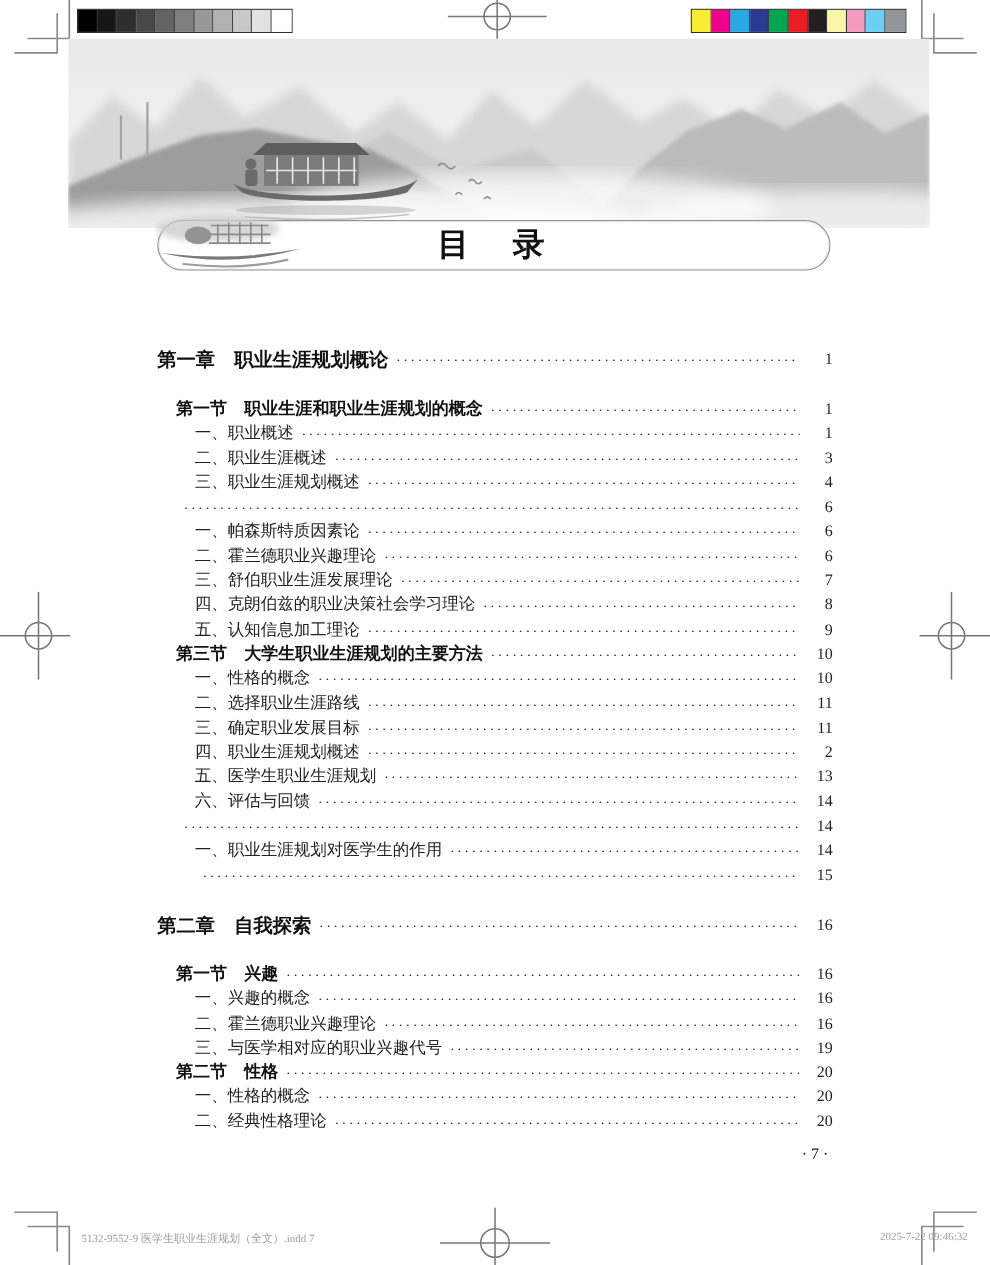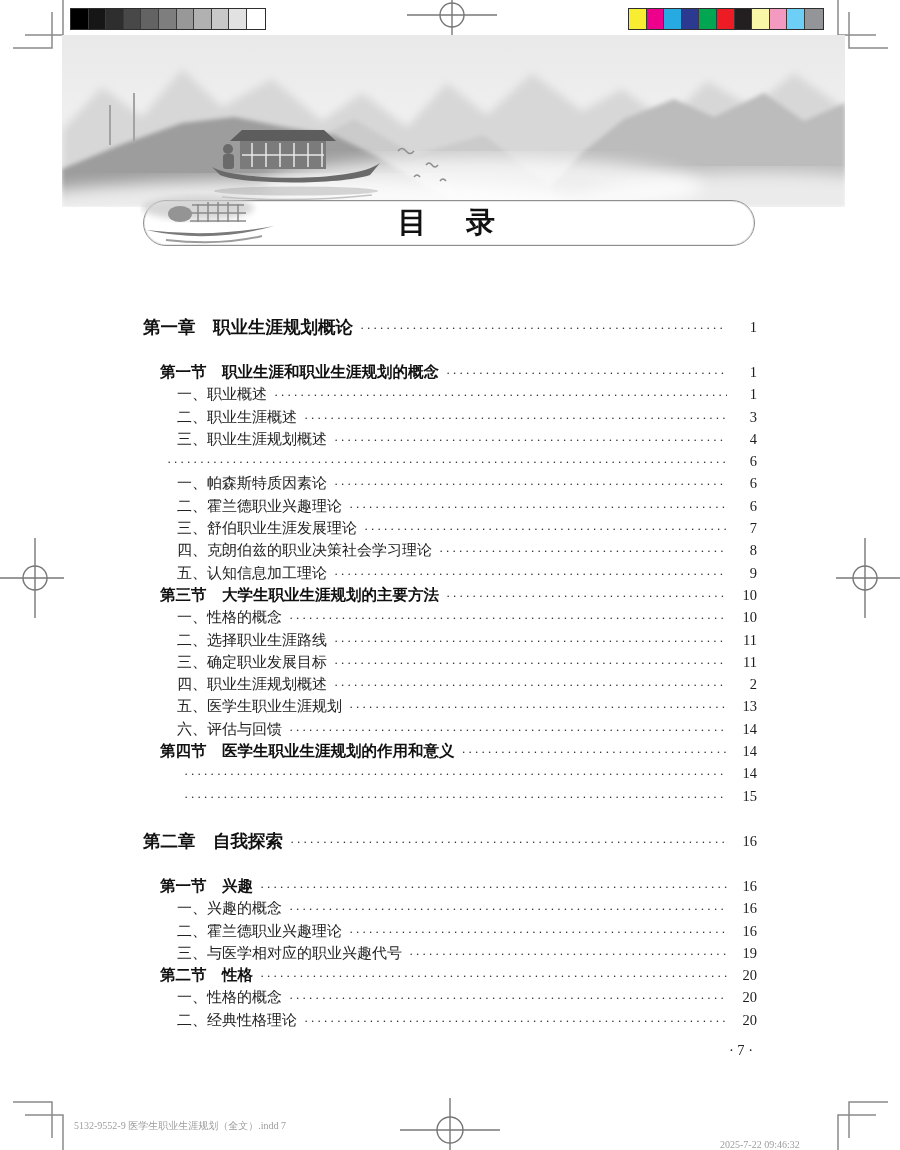--- a/index.html
+++ b/index.html
@@ -66,21 +66,21 @@
   }
   .toc-page {
     font-family:"Liberation Serif", serif; font-weight:normal;
     font-size:14.5px; color:#1c1c1c; min-width:28px; text-align:right; white-space:nowrap;
   }
 
   
   #folio { left:700px; top:1042px; width:82px; text-align:center; font-size:14.5px; color:#222; }
   .imprint { font-size:10px; color:#9d9d9d; font-family:"Liberation Serif", serif; white-space:nowrap; }
   #imprint-left { left:74px; top:1119px; }
-  #imprint-right { left:720px; top:1119px;margin-top:20px; }
+  #imprint-right { left:800px; top:1119px; }
 </style>
 </head>
 <body>
 
 <div id="grayscale-bar" class="cal-bar">
     <div class="swatch" style="background: rgb(0, 0, 0);"></div>
     <div class="swatch" style="background: rgb(22, 22, 22);"></div>
     <div class="swatch" style="background: rgb(46, 46, 46);"></div>
     <div class="swatch" style="background: rgb(72, 72, 72);"></div>
     <div class="swatch" style="background: rgb(99, 99, 99);"></div>
@@ -352,25 +352,25 @@
     <span class="toc-label">五、医学生职业生涯规划</span>
     <span class="toc-dots">········································································································································································································</span>
     <span class="toc-page">13</span>
   </div>
     <div class="toc-row lv-item">
     <span class="toc-label">六、评估与回馈</span>
     <span class="toc-dots">········································································································································································································</span>
     <span class="toc-page">14</span>
   </div>
     <div class="toc-row lv-section">
-    <span class="toc-label">第四节　医学生职业生涯规划的作用和意义</span>
     <span class="toc-dots">········································································································································································································</span>
     <span class="toc-page">14</span>
   </div>
     <div class="toc-row lv-item">
+    <span class="toc-label">一、职业生涯规划对医学生的作用</span>
     <span class="toc-dots">········································································································································································································</span>
     <span class="toc-page">14</span>
   </div>
     <div class="toc-row lv-item">
     <span class="toc-dots">········································································································································································································</span>
     <span class="toc-page">15</span>
   </div>
     <div class="toc-row lv-chapter">
     <span class="toc-label">第二章　自我探索</span>
     <span class="toc-dots">········································································································································································································</span>

